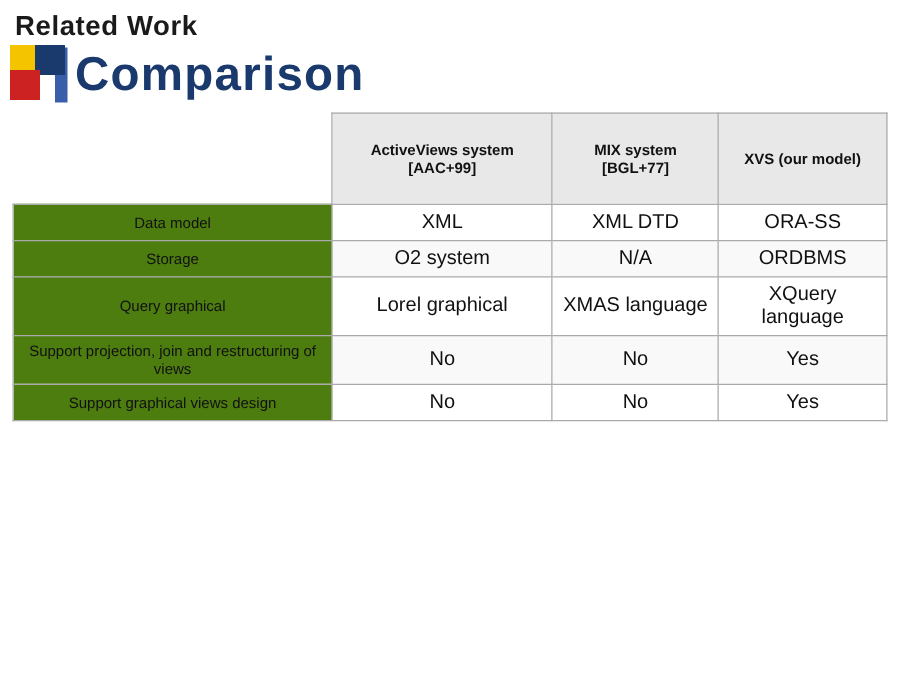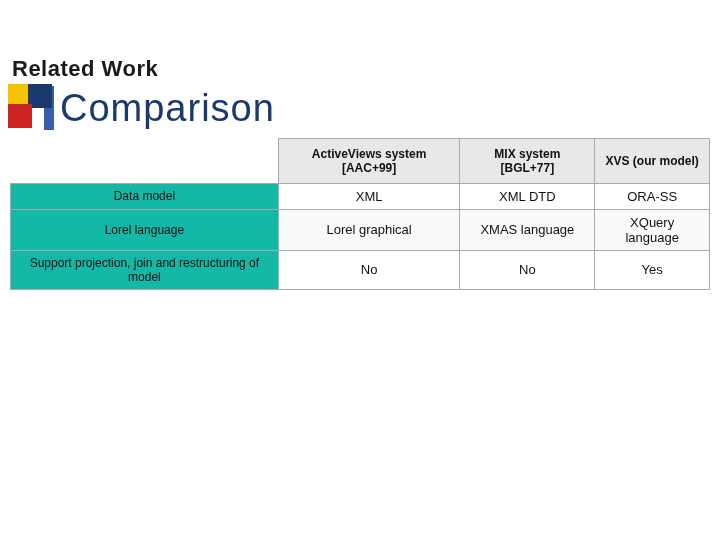--- a/index.html
+++ b/index.html
@@ -8,21 +8,20 @@
       width: 720px;
       height: 540px;
       background: #ffffff;
       font-family: Arial, sans-serif;
       overflow: hidden;
       position: relative;
     }
 
     .header {
       padding: 8px 12px 4px 12px;
-      margin-top: 48px;
     }
 
     .header-title {
       font-size: 22px;
       font-weight: bold;
       color: #1a1a1a;
       letter-spacing: 0.5px;
     }
 
     .decoration-area {
@@ -35,21 +34,21 @@
     .deco-squares {
       position: absolute;
       left: 8px;
       top: -2px;
       width: 54px;
       height: 54px;
     }
 
     .comparison-title {
       font-size: 38px;
-      font-weight: normal;
+      font-weight: bold;
       color: #1a3a6e;
       letter-spacing: 1px;
       line-height: 1.1;
     }
 
     
     .sq-yellow {
       position: absolute;
       width: 24px;
       height: 24px;
@@ -92,43 +91,43 @@
 
     table {
       width: 100%;
       border-collapse: collapse;
       font-size: 12px;
     }
 
     thead tr th {
       background: #e8e8e8;
       border: 1px solid #aaa;
-      padding: 8px 8px;
+      padding: 22px 8px;
       text-align: center;
       font-weight: bold;
       font-size: 12px;
       color: #111;
     }
 
     thead tr th:first-child {
       background: transparent;
       border: none;
     }
 
     tbody tr td {
       border: 1px solid #aaa;
       padding: 5px 8px;
       text-align: center;
-      font-size: 13px;
+      font-size: 16px;
       color: #111;
       vertical-align: middle;
     }
 
     tbody tr td:first-child {
-      background: #14b8a6;
+      background: #4d7c0f;
       font-weight: normal;
       text-align: center;
       font-size: 12px;
     }
 
     tbody tr:nth-child(even) td:not(:first-child) {
       background: #f9f9f9;
     }
     tbody tr:nth-child(odd) td:not(:first-child) {
       background: #ffffff;
@@ -162,26 +161,38 @@
       </tr>
     </thead>
     <tbody id="table-body">
     <tr>
           <td>Data model</td>
           <td>XML</td>
           <td>XML DTD</td>
           <td>ORA-SS</td>
         </tr>
         <tr>
-          <td>Lorel language</td>
+          <td>Storage</td>
+          <td>O2 system</td>
+          <td>N/A</td>
+          <td>ORDBMS</td>
+        </tr>
+        <tr>
+          <td>Query graphical</td>
           <td>Lorel graphical</td>
           <td>XMAS language</td>
           <td>XQuery language</td>
         </tr>
         <tr>
-          <td>Support projection, join and restructuring of model</td>
+          <td>Support projection, join and restructuring of views</td>
+          <td>No</td>
+          <td>No</td>
+          <td>Yes</td>
+        </tr>
+        <tr>
+          <td>Support graphical views design</td>
           <td>No</td>
           <td>No</td>
           <td>Yes</td>
         </tr>
       </tbody>
   </table>
 </div>
 
 </body></html>

